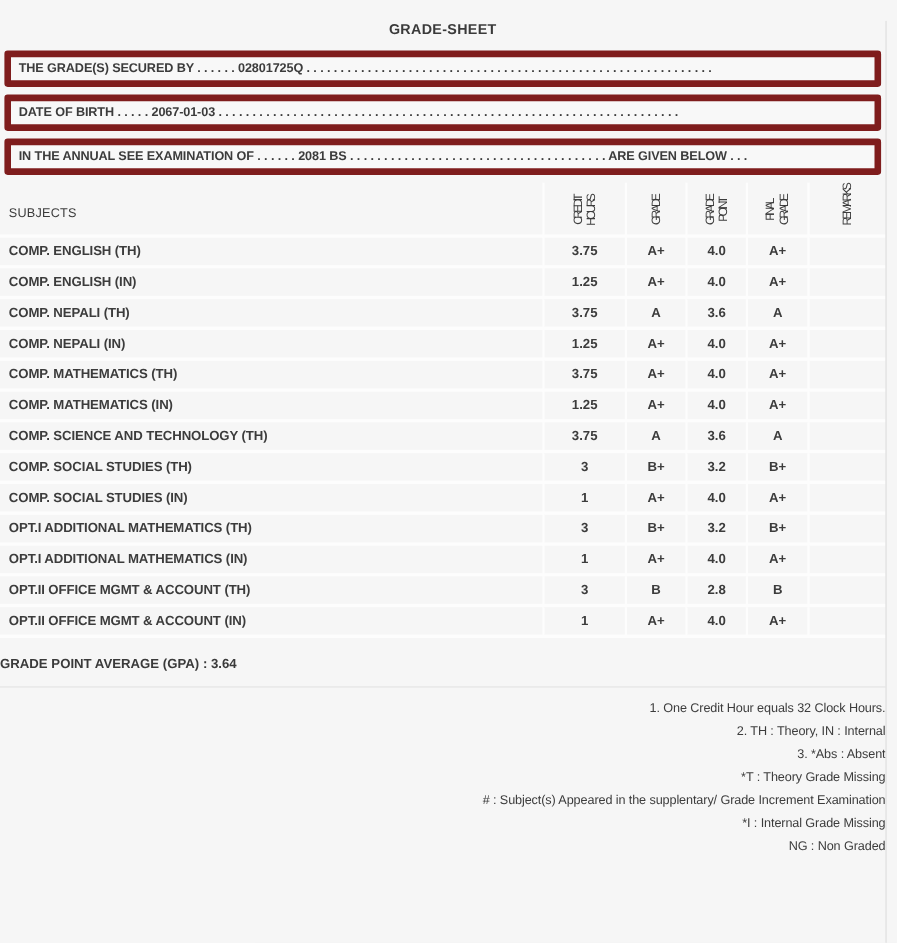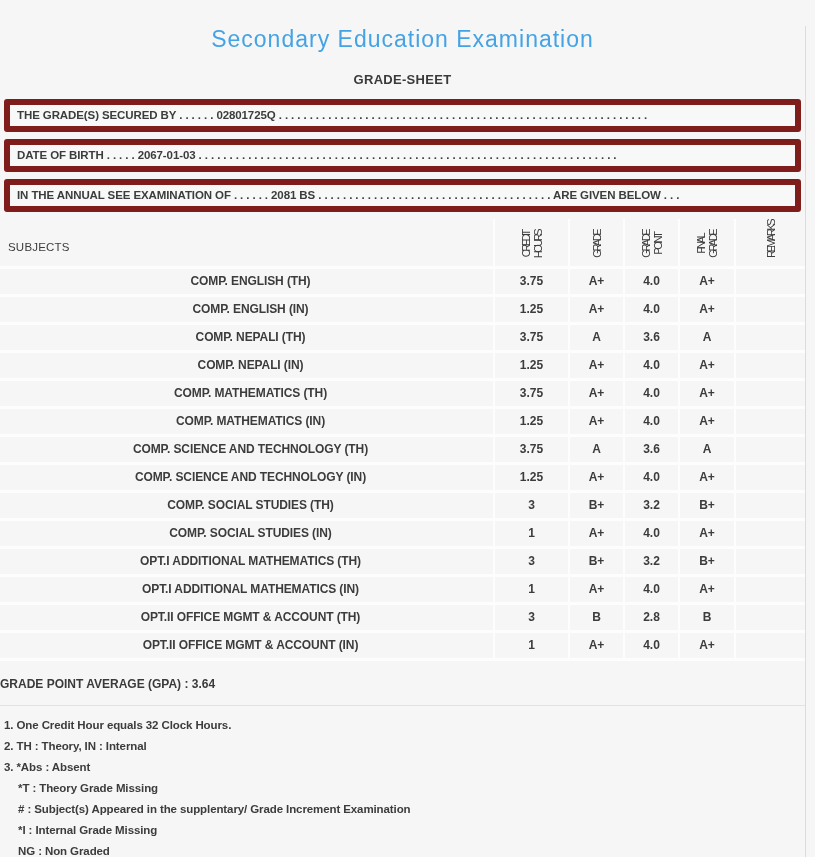--- a/index.html
+++ b/index.html
@@ -47,41 +47,40 @@
   thead th { vertical-align: bottom; text-align: center; padding: 2px 0 5px 0; font-weight: 400; }
   th.subjects-th { text-align: left; padding: 0 0 13px 8px; font-size: 11.5px; letter-spacing: 0.2px; }
   .vlabel {
     display: inline-block;
     writing-mode: vertical-rl; transform: rotate(180deg);
     white-space: pre-line;
     font-size: 11px; line-height: 12px; letter-spacing: -2.5px;
   }
 
   tbody td { height: 25px; padding: 0; }
-  td.subject { text-align: center; padding-left: 8px; letter-spacing: -0.1px; }
+  td.subject { text-align: left; padding-left: 8px; letter-spacing: -0.1px; }
   td.center { text-align: center; }
 
   .gpa {
     width: 795px; padding: 16px 10px 14px 0;
     text-align: left; font-size: 12px; font-weight: 700; color: #3a3a3a;
   }
 
   .notes { border-top: 1px solid #e2e2e2; padding: 9px 0 0 4px; }
   .note {
     height: 21px; line-height: 21px;
-    font-size: 11.5px; font-weight: 700; letter-spacing: -0.1px; color: #3c3c3c;
+    font-size: 11.5px; font-weight: 400; letter-spacing: -0.1px; color: #3c3c3c; text-align: right;
   }
   .note.indent { padding-left: 14px; }
 </style>
 </head>
 <body>
 
 <div class="page">
 
-  <div class="title">Secondary Education Examination</div>
   <div class="subtitle">GRADE-SHEET</div>
 
   <div class="info">
   <div class="info-line">
     <span>THE GRADE(S) SECURED BY . . . . . . 02801725Q . . . . . . . . . . . . . . . . . . . . . . . . . . . . . . . . . . . . . . . . . . . . . . . . . . . . . . . . . . . .</span>
   </div>
 
   <div class="info-line">
     <span>DATE OF BIRTH . . . . . 2067-01-03 . . . . . . . . . . . . . . . . . . . . . . . . . . . . . . . . . . . . . . . . . . . . . . . . . . . . . . . . . . . . . . . . . . . .</span>
   </div>
@@ -182,28 +181,20 @@
 
   <tr class="grade-row">
     <td class="subject">COMP. SCIENCE AND TECHNOLOGY (TH)</td>
     <td class="center">3.75</td>
     <td class="center">A</td>
     <td class="center">3.6</td>
     <td class="center">A</td>
     <td class="center"></td>
   </tr>
 
-  <tr class="grade-row">
-    <td class="subject">COMP. SCIENCE AND TECHNOLOGY (IN)</td>
-    <td class="center">1.25</td>
-    <td class="center">A+</td>
-    <td class="center">4.0</td>
-    <td class="center">A+</td>
-    <td class="center"></td>
-  </tr>
 
   <tr class="grade-row">
     <td class="subject">COMP. SOCIAL STUDIES (TH)</td>
     <td class="center">3</td>
     <td class="center">B+</td>
     <td class="center">3.2</td>
     <td class="center">B+</td>
     <td class="center"></td>
   </tr>
 

